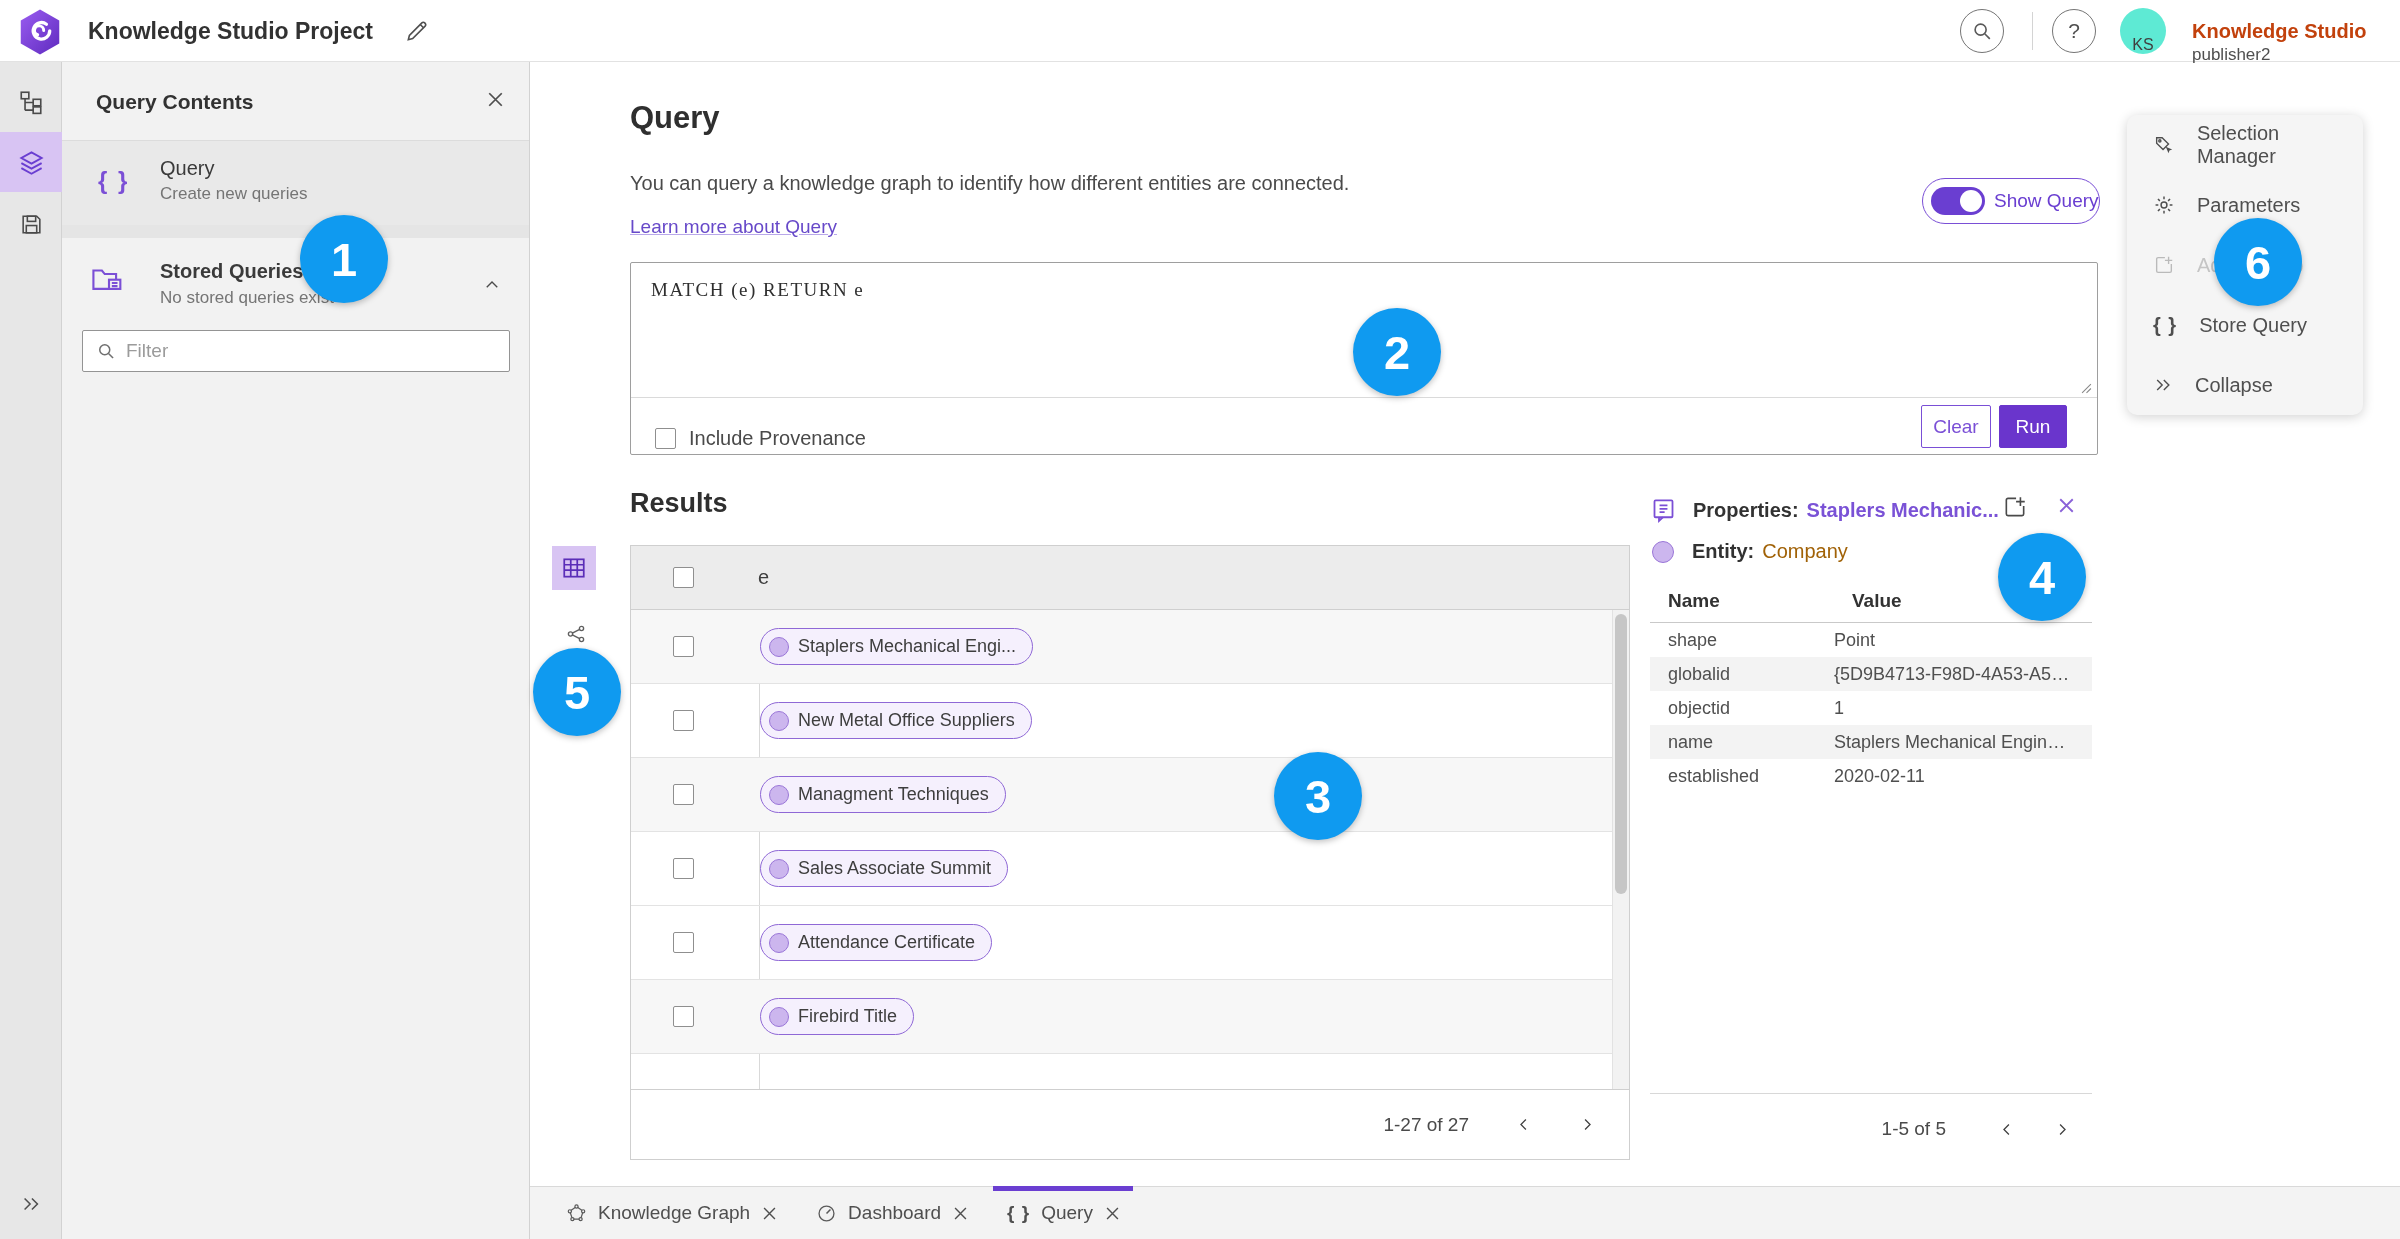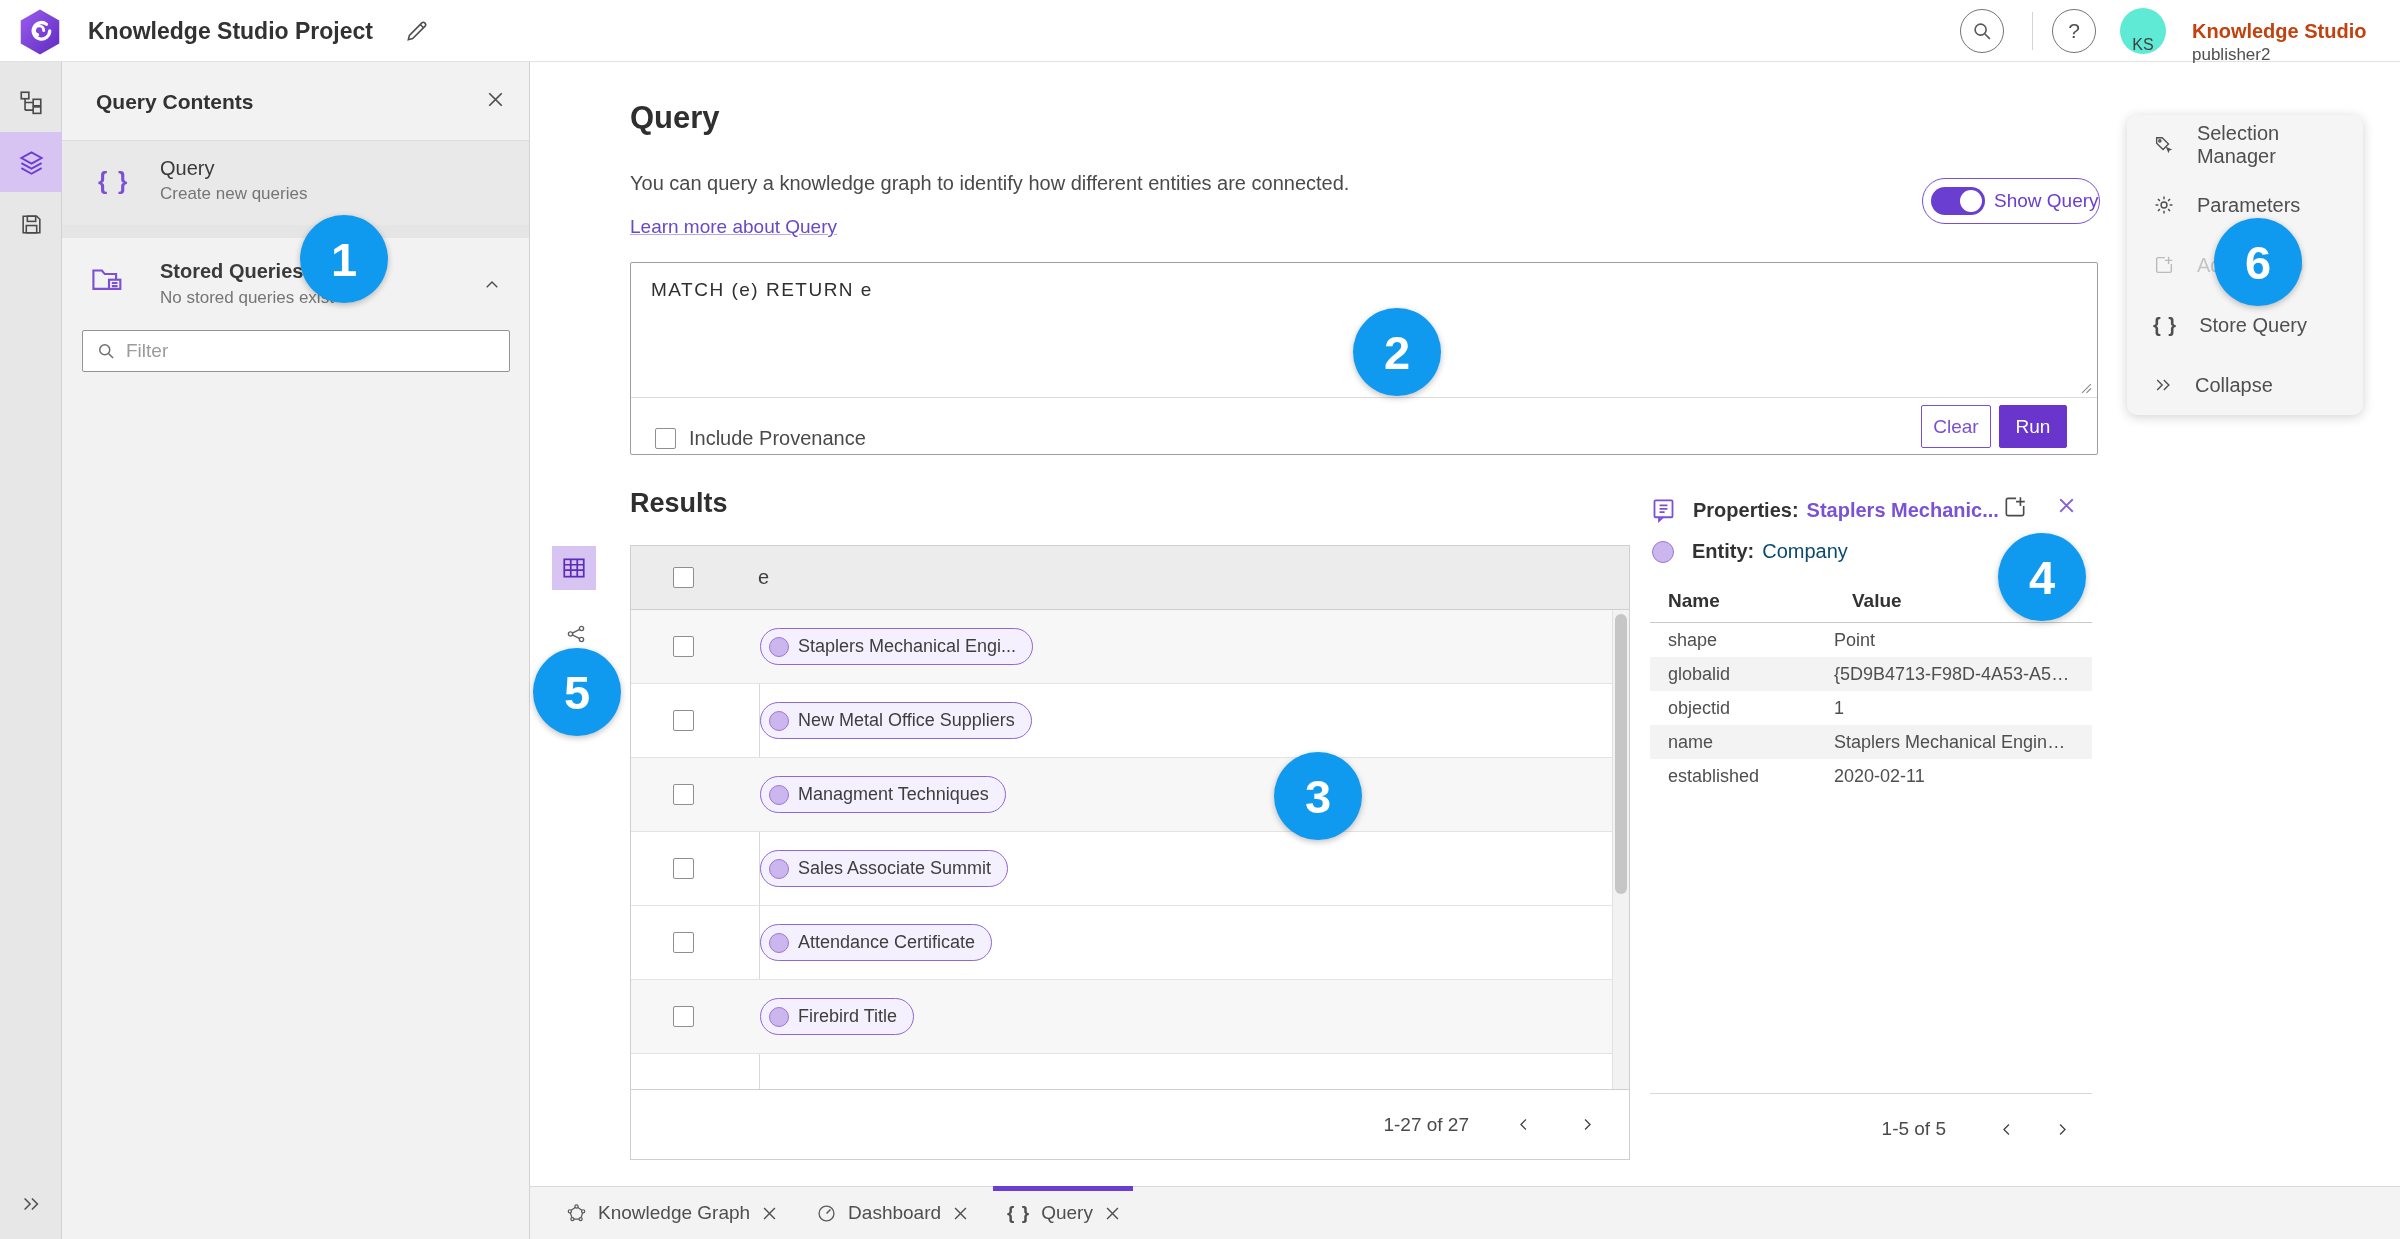--- a/index.html
+++ b/index.html
@@ -66,21 +66,21 @@
   .sq-track { width:54px; height:28px; border-radius:14px; background:#6a3ed1;
     margin-left:8px; position:relative; }
   .sq-knob { position:absolute; right:3px; top:3px; width:22px; height:22px;
     border-radius:50%; background:#fff; }
   .sq-label { margin-left:9px; font-size:19px; color:#6a3ed1; }
 
   .q-card { position:absolute; left:630px; top:262px; width:1468px; height:193px;
     border:1px solid #9e9e9e; background:#fff; border-radius:2px; }
   .q-card textarea { position:absolute; left:0; top:0; width:100%; height:134px;
     border:none; resize:none; outline:none; padding:16px 20px;
-    font-family:Liberation Sans, sans-serif; font-size:19px;
+    font-family:Liberation Serif, serif; font-size:19px;
     letter-spacing:1.5px; color:#2f2f2f; background:transparent; }
   .q-resize { position:absolute; right:5px; top:120px; }
   .q-card-div { position:absolute; left:0; top:134px; width:100%; height:1px; background:#dadada; }
   .cb { width:21px; height:21px; background:#fff; border:1.5px solid #8f8f8f;
     border-radius:2px; flex:none; cursor:pointer; }
   .prov-row { position:absolute; left:24px; top:146px; height:58px; display:flex;
     align-items:center; gap:13px; }
   .prov-label { font-size:20px; color:#4a4a4a; }
   .btn-clear { position:absolute; left:1290px; top:142px; width:70px; height:43px;
     background:#fff; border:1.5px solid #7a4fd6; color:#7a4fd6; font-size:19px;
@@ -123,21 +123,21 @@
 
   
   .props { position:absolute; left:1650px; top:490px; width:442px; height:676px; }
   .props-head { position:absolute; left:0; top:0; width:100%; height:40px; display:flex; align-items:center; }
   .props-label { font-size:20px; font-weight:700; color:#323232; margin-left:16px; }
   .props-link { font-size:20px; font-weight:700; color:#7a52d6; margin-left:8px; cursor:pointer; }
   .props-add { position:absolute; right:64px; top:4px; cursor:pointer; }
   .props-close { position:absolute; right:18px; top:8px; cursor:pointer; }
   .entity-row { position:absolute; left:2px; top:50px; display:flex; align-items:center; }
   .entity-prefix { font-size:20px; font-weight:700; color:#323232; margin-left:18px; }
-  .entity-type { font-size:20px; color:#0c4a6e; margin-left:8px; }
+  .entity-type { font-size:20px; color:#a16207; margin-left:8px; }
   .props-cols { position:absolute; left:0; top:100px; width:100%; height:32px; }
   .props-cols .c1 { position:absolute; left:18px; font-size:19px; font-weight:700; }
   .props-cols .c2 { position:absolute; left:202px; font-size:19px; font-weight:700; }
   .props-hline { position:absolute; left:0; top:132px; width:100%; height:1px; background:#c9c9c9; }
   .props-rows { position:absolute; left:0; top:133px; width:100%; }
   .prow { height:34px; display:flex; align-items:center; font-size:18px; color:#4f4f4f; }
   .prow.alt { background:#f3f3f3; }
   .prow .pn { width:184px; padding-left:18px; flex:none; }
   .prow .pv { width:240px; white-space:nowrap; overflow:hidden; text-overflow:ellipsis; }
   .props-pager-line { position:absolute; left:0; top:603px; width:100%; height:1px; background:#d8d8d8; }

